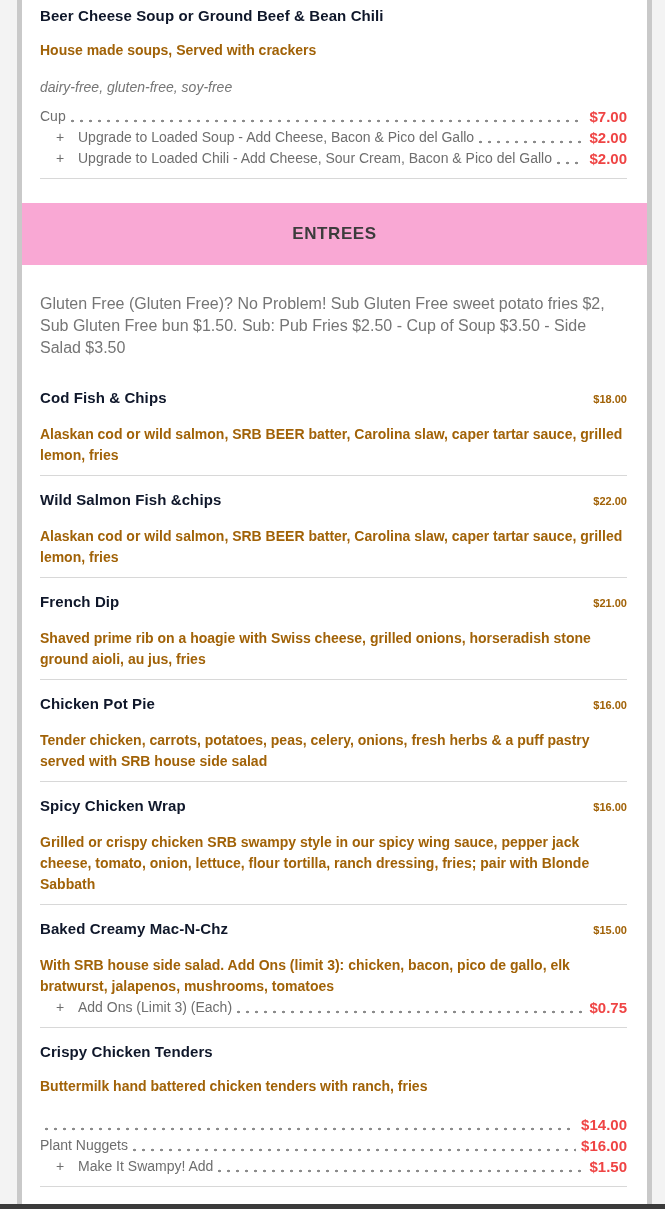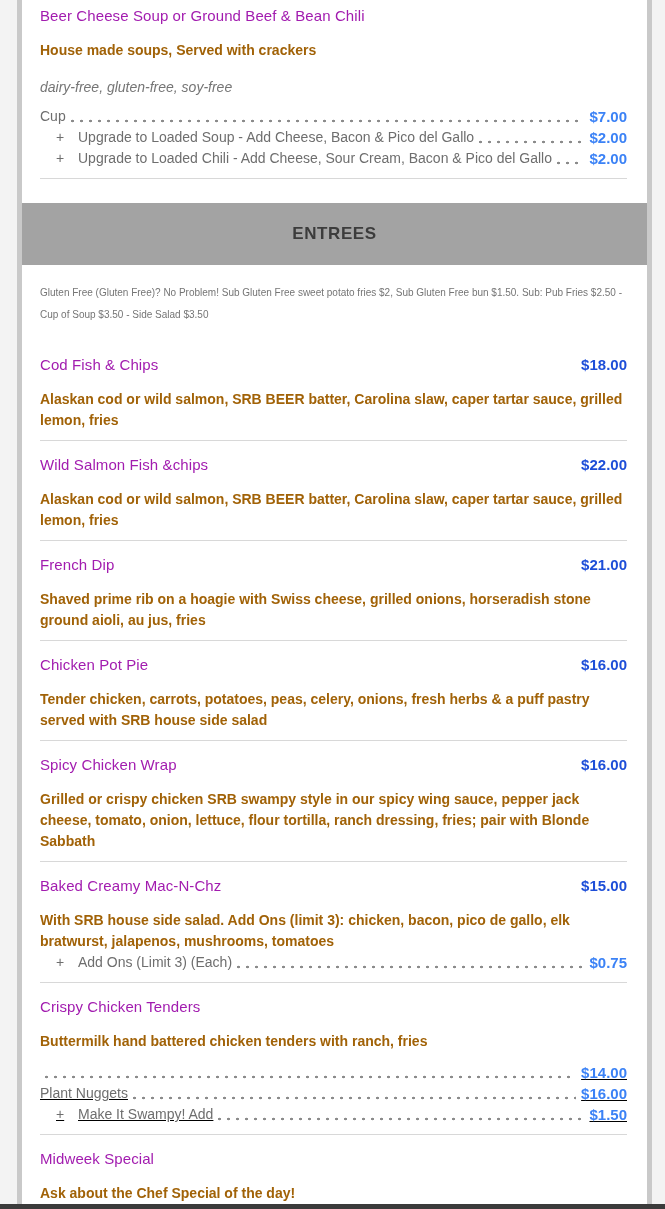--- a/index.html
+++ b/index.html
@@ -15,50 +15,50 @@
     position: absolute; top: 0; left: 17px;
     width: 635px; min-height: 1209px;
     background: #ffffff;
     border-left: 5px solid #c9c9c9;
     border-right: 5px solid #c9c9c9;
   }
   .pad { padding: 0 20px 0 18px; }
 
   
   .item-head { display: flex; justify-content: space-between; align-items: baseline; line-height: 21px; }
-  .item-name { font-size: 15px; font-weight: 400; color: #a21caf; letter-spacing: .1px; }
-  .item-price { font-size: 15px; font-weight: 700; color: #1d4ed8; white-space: nowrap; }
+  .item-name { font-size: 15px; font-weight: 700; color: #0f172a; letter-spacing: .1px; }
+  .item-price { font-size: 11px; font-weight: 700; color: #a16207; white-space: nowrap; }
   .item-desc { margin-top: 14px; font-size: 14px; line-height: 21px; color: #a16207; font-weight: bold; }
   .diet { margin-top: 16px; font-size: 14px; line-height: 21px; color: #757575; font-style: italic; }
   .divider { border: none; border-top: 1px solid #d8d8d8; margin: 9px 0 13px 0; }
 
   
   .price-lines { margin-top: 8px; }
   .price-line { display: flex; align-items: center; line-height: 21px; }
   .pl-label { font-size: 14px; color: #6e6e6e; white-space: nowrap; }
   .leader {
     flex: 1; align-self: stretch; margin: 0 5px 0 2px;
     background-image: radial-gradient(circle, #8a8a8a 1.1px, transparent 1.6px);
     background-size: 9px 4px;
     background-repeat: repeat-x;
     background-position: left bottom 4px;
   }
-  .pl-price { font-size: 15px; font-weight: 700; color: #3b82f6; white-space: nowrap; }
+  .pl-price { font-size: 15px; font-weight: 700; color: #ef4444; white-space: nowrap; }
   .mod { padding-left: 16px; }
   .plus { font-size: 14px; color: #6e6e6e; width: 22px; flex: 0 0 22px; }
 
   
   .band {
     margin-top: 24px; height: 62px;
-    background: #a3a3a3;
+    background: #f9a8d4;
     display: flex; align-items: center; justify-content: center;
   }
   .band-title { font-size: 17px; font-weight: 700; color: #3c3c3c; letter-spacing: .6px; }
 
-  .note { padding-top: 17px; font-size: 10px; line-height: 22px; color: #757575; }
+  .note { padding-top: 28px; font-size: 16px; line-height: 22px; color: #757575; }
   .items { margin-top: 28px; }
 
   .soup-block { padding-top: 5px; }
 
   .footer-bar {
     position: absolute; left: 0; bottom: 0;
     width: 665px; height: 5px;
     background: #3b3b3b; z-index: 5;
   }
 </style>
@@ -164,21 +164,21 @@
           <span class="pl-price">$0.75</span>
         </div>
         <hr class="divider">
       </div>
 
       <div class="item">
         <div class="item-head">
           <span class="item-name">Crispy Chicken Tenders</span>
         </div>
         <div class="item-desc">Buttermilk hand battered chicken tenders with ranch, fries</div>
-        <div class="price-lines" style="margin-top:10px;text-decoration:underline;">
+        <div class="price-lines" style="margin-top:17px;">
           <div class="price-line">
             <span class="pl-label"></span>
             <span class="leader"></span>
             <span class="pl-price">$14.00</span>
           </div>
           <div class="price-line">
             <span class="pl-label">Plant Nuggets</span>
             <span class="leader"></span>
             <span class="pl-price">$16.00</span>
           </div>

